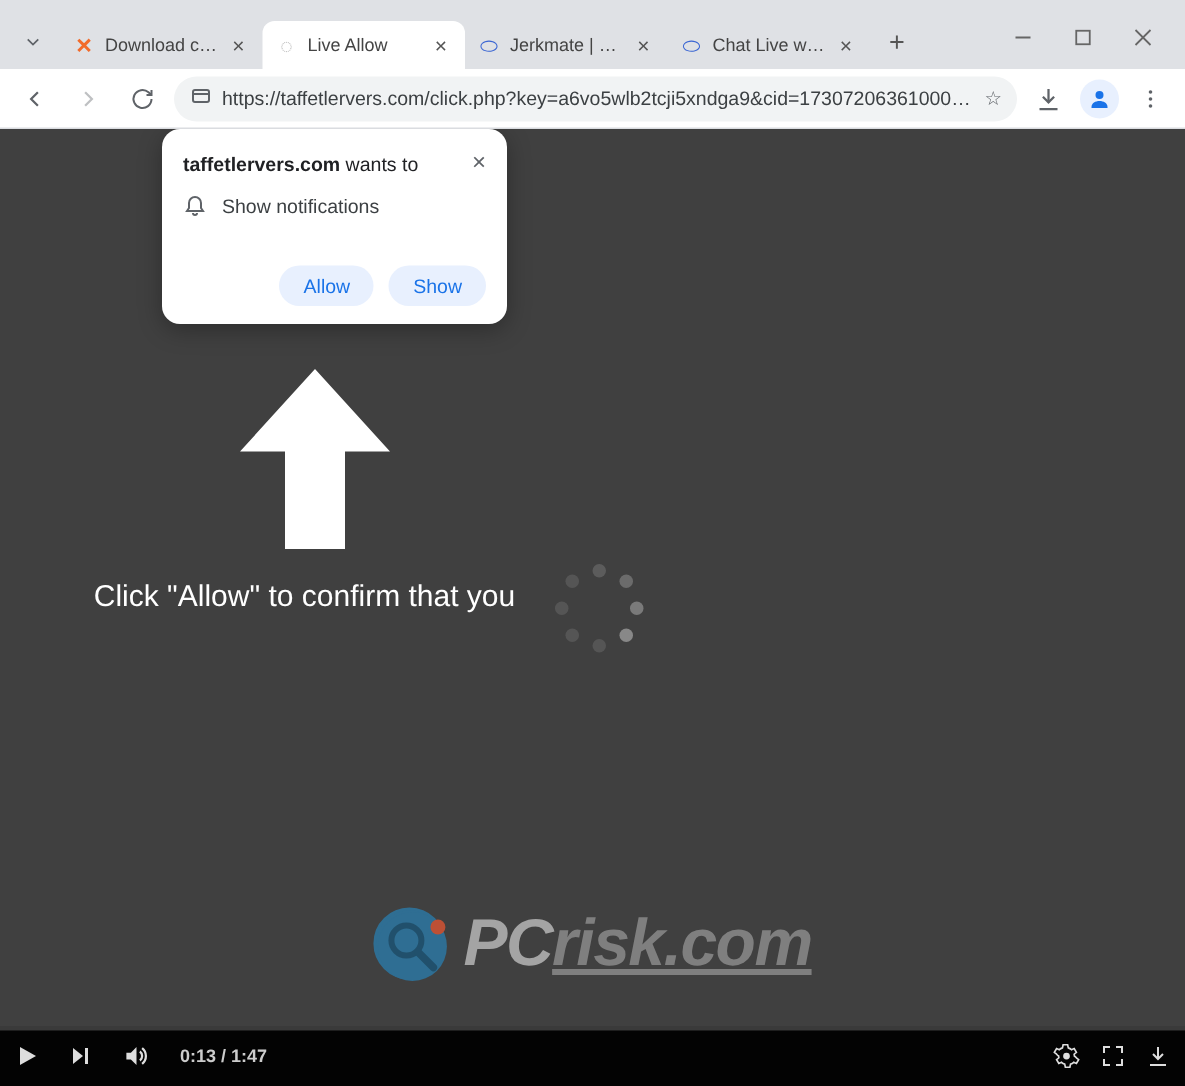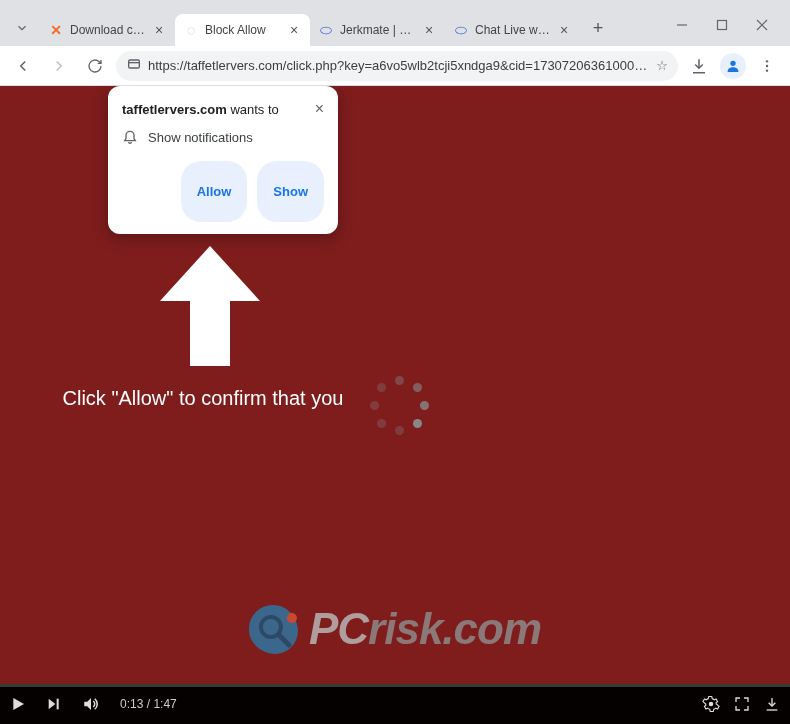--- a/index.html
+++ b/index.html
@@ -157,21 +157,21 @@
     display: inline-flex;
     align-items: center;
     justify-content: center;
     color: #1a73e8;
   }
 
   
   .content {
     position: relative;
     height: calc(724px - 10px - 36px - 40px);
-    background: #7f1d1d;
+    background: #404040;
     overflow: hidden;
   }
 
   
   .page-msg {
     position: absolute;
     left: 58px;
     top: 300px;
     color: #fff;
     font-size: 20px;
@@ -224,36 +224,36 @@
     align-items: center;
     margin-bottom: 10px;
   }
   .perm-title { font-weight: 500; }
   .perm-close { color: #5f6368; cursor: pointer; font-size: 16px; }
   .perm-body {
     display: flex;
     align-items: center;
     gap: 10px;
     color: #3c4043;
-    margin-bottom: 14px;
+    margin-bottom: 30px;
     font-size: 13px;
   }
   .perm-actions {
     display: flex;
     justify-content: flex-end;
     gap: 10px;
   }
   .perm-btn {
     background: #e8f0fe;
     color: #1a73e8;
     border: none;
     border-radius: 20px;
-    padding: 23px 16px;
+    padding: 6px 16px;
     font-size: 13px;
-    font-weight: 700;
+    font-weight: 400;
     cursor: pointer;
   }
 
   
   .watermark {
     position: absolute;
     left: 50%;
     transform: translateX(-50%);
     bottom: 70px;
     display: flex;
@@ -279,36 +279,37 @@
     right:-2px; top:6px;
   }
   .wm-text {
     font-size: 44px;
     font-style: italic;
     font-weight: 600;
     letter-spacing: -1px;
     font-family: Arial, sans-serif;
   }
   .wm-text .light { color:#bdbdbd;margin-top:30px; }
-  .wm-text .dark { color:#8f8f8f; font-style: italic;}
+  .wm-text .dark { color:#8f8f8f; font-style: italic; text-decoration: underline;}
 
   
   .vidbar {
     position: absolute;
     left: 0;
     right: 0;
     bottom: 0;
     height: 40px;
     background: rgba(0,0,0,.95);
     display: flex;
     align-items: center;
     color: #ccc;
     font-size: 12px;
     padding: 0 10px;
     gap: 20px;
+    font-weight: bold;
   }
   .vidbar .progress {
     position: absolute;
     left: 0;
     right: 0;
     top: 0;
     height: 3px;
     background: #3a3a3a;
   }
   .v-btn {
@@ -338,21 +339,21 @@
   </span>
 
   <div class="tab" style="width:135px">
     <span class="favicon" style="color:#f26b2b;font-weight:bold">✕</span>
     <span class="tablabel">Download clean To…</span>
     <span class="tab-close">×</span>
   </div>
 
   <div class="tab active" style="width:135px">
     <span class="favicon" style="color:#bbb">◌</span>
-    <span class="tablabel">Block Allow</span>
+    <span class="tablabel">Live Allow</span>
     <span class="tab-close">×</span>
   </div>
 
   <div class="tab" style="width:135px">
     <span class="favicon" style="color:#3b66d3">⬭</span>
     <span class="tablabel">Jerkmate | Never je…</span>
     <span class="tab-close">×</span>
   </div>
 
   <div class="tab" style="width:135px">

